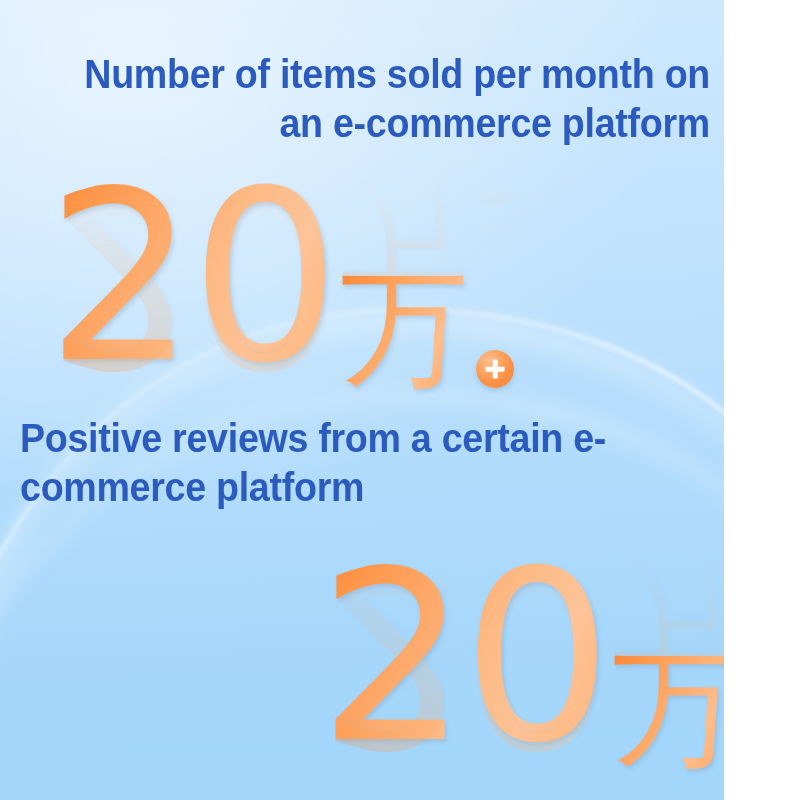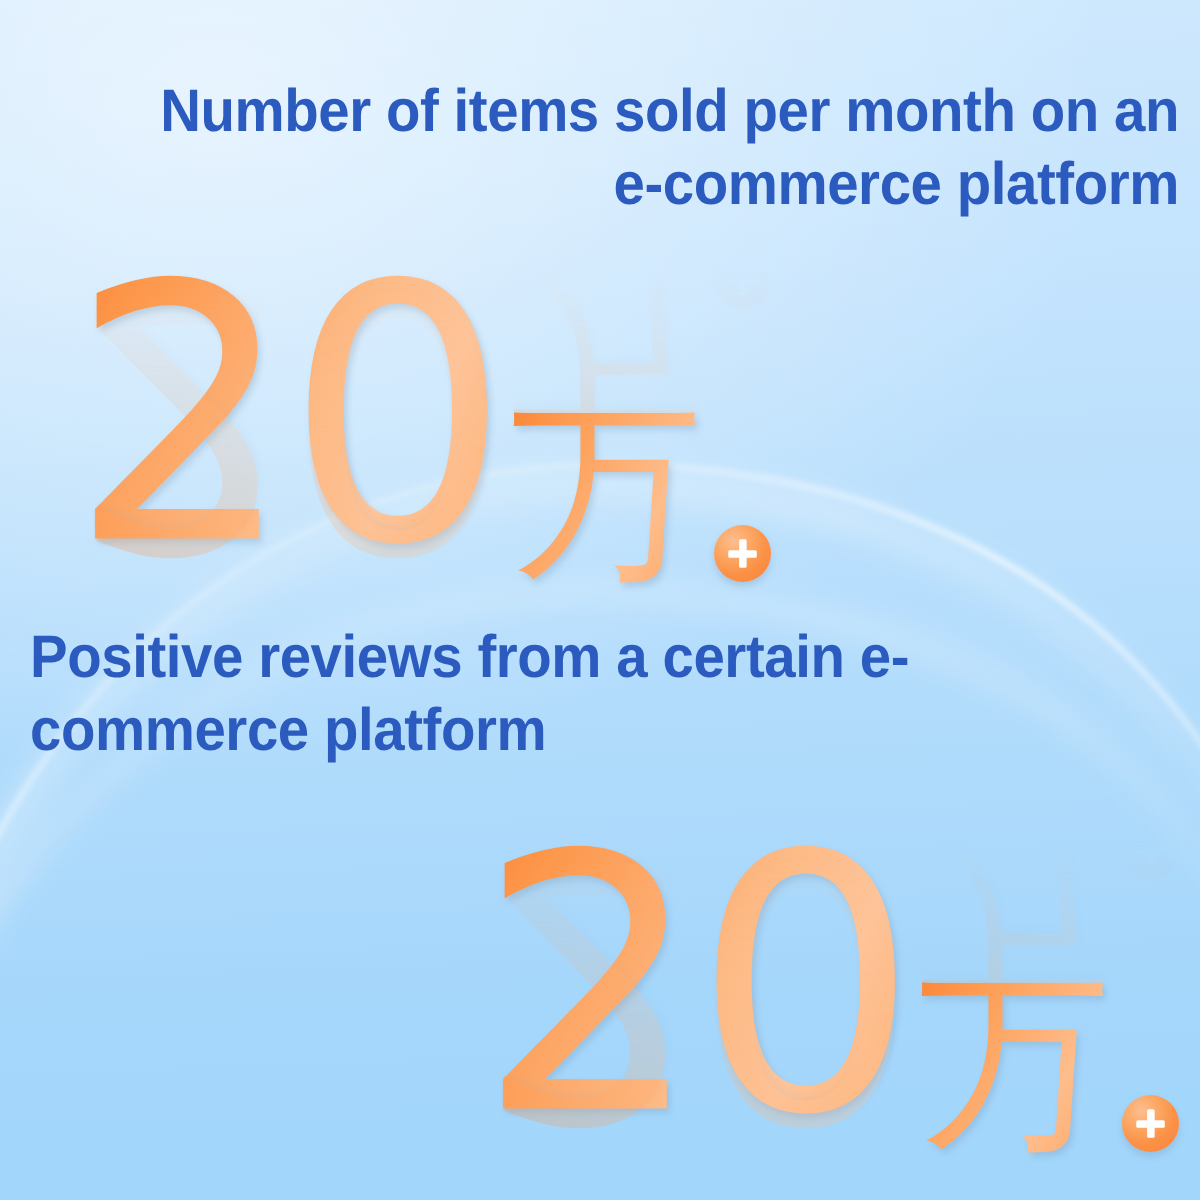--- a/index.html
+++ b/index.html
@@ -5,21 +5,21 @@
   * { margin:0; padding:0; box-sizing:border-box; }
 
   html, body {
     width:800px; height:800px;
     overflow:hidden;
     font-family:"Liberation Sans", sans-serif;
   }
 
   #poster {
     position:relative;
-    width:800px; height:800px;
+    width:724px; height:800px;
     overflow:hidden;
     background:
       radial-gradient(ellipse 120% 90% at 18% 8%,
             rgba(255,255,255,0.55) 0%, rgba(255,255,255,0.0) 62%),
       linear-gradient(178deg, #cfe9fd 0%, #c3e3fd 26%, #b4ddfc 55%, #a6d7fb 80%, #a2d6fb 100%);
   }
 
   
   .arc-layer {
     position:absolute; inset:0;

